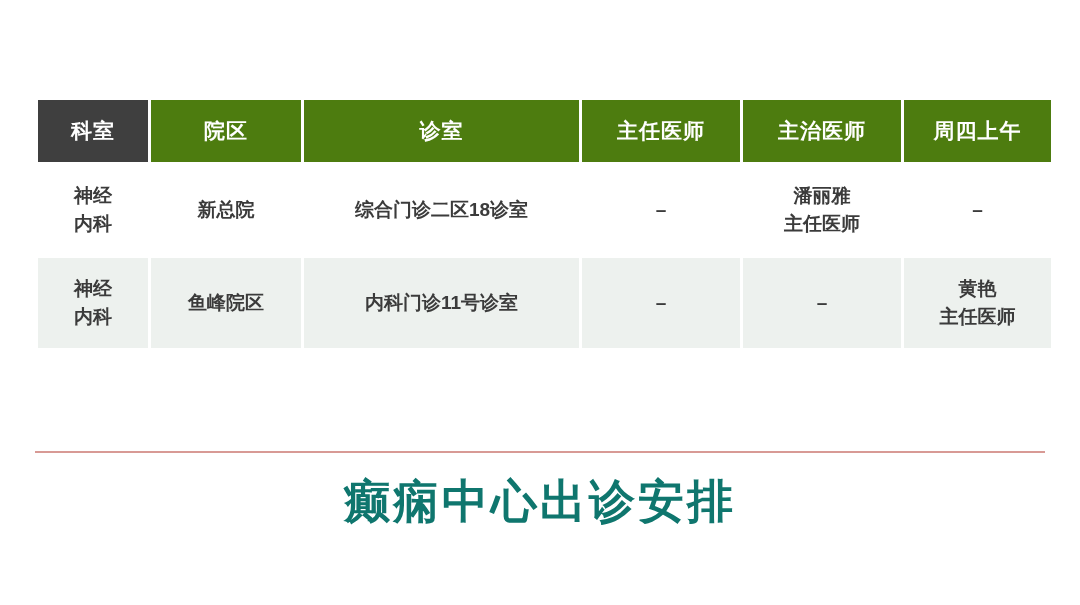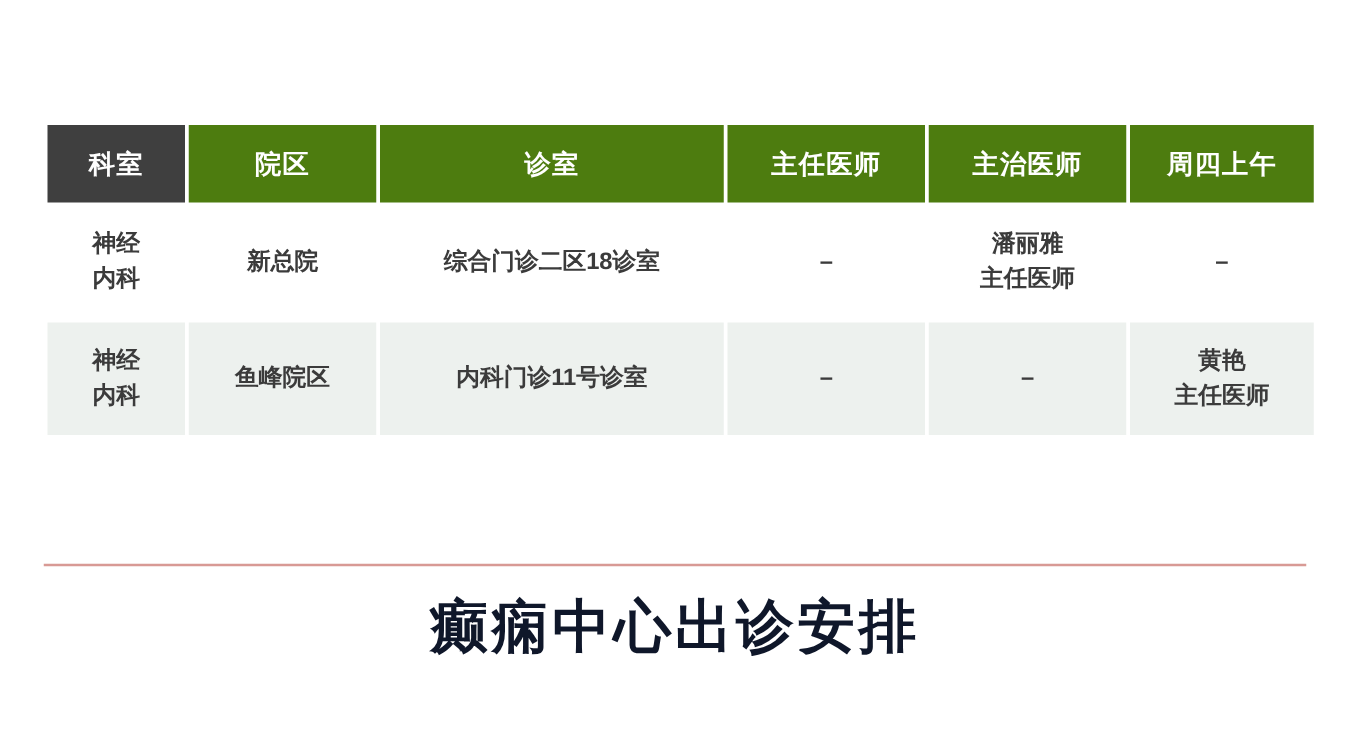--- a/index.html
+++ b/index.html
@@ -101,21 +101,21 @@
 
   
   .poster-title {
     position: absolute;
     left: 0;
     top: 476px;
     width: 1080px;
     text-align: center;
     font-size: 46px;
     font-weight: bold;
-    color: #0f172a;
+    color: #0f766e;
     letter-spacing: 3px;
     line-height: 1.1;
     font-family: "DejaVu Sans", "Liberation Sans", sans-serif;
   }
 </style>
 </head>
 <body>
 
 <div class="poster">
 

